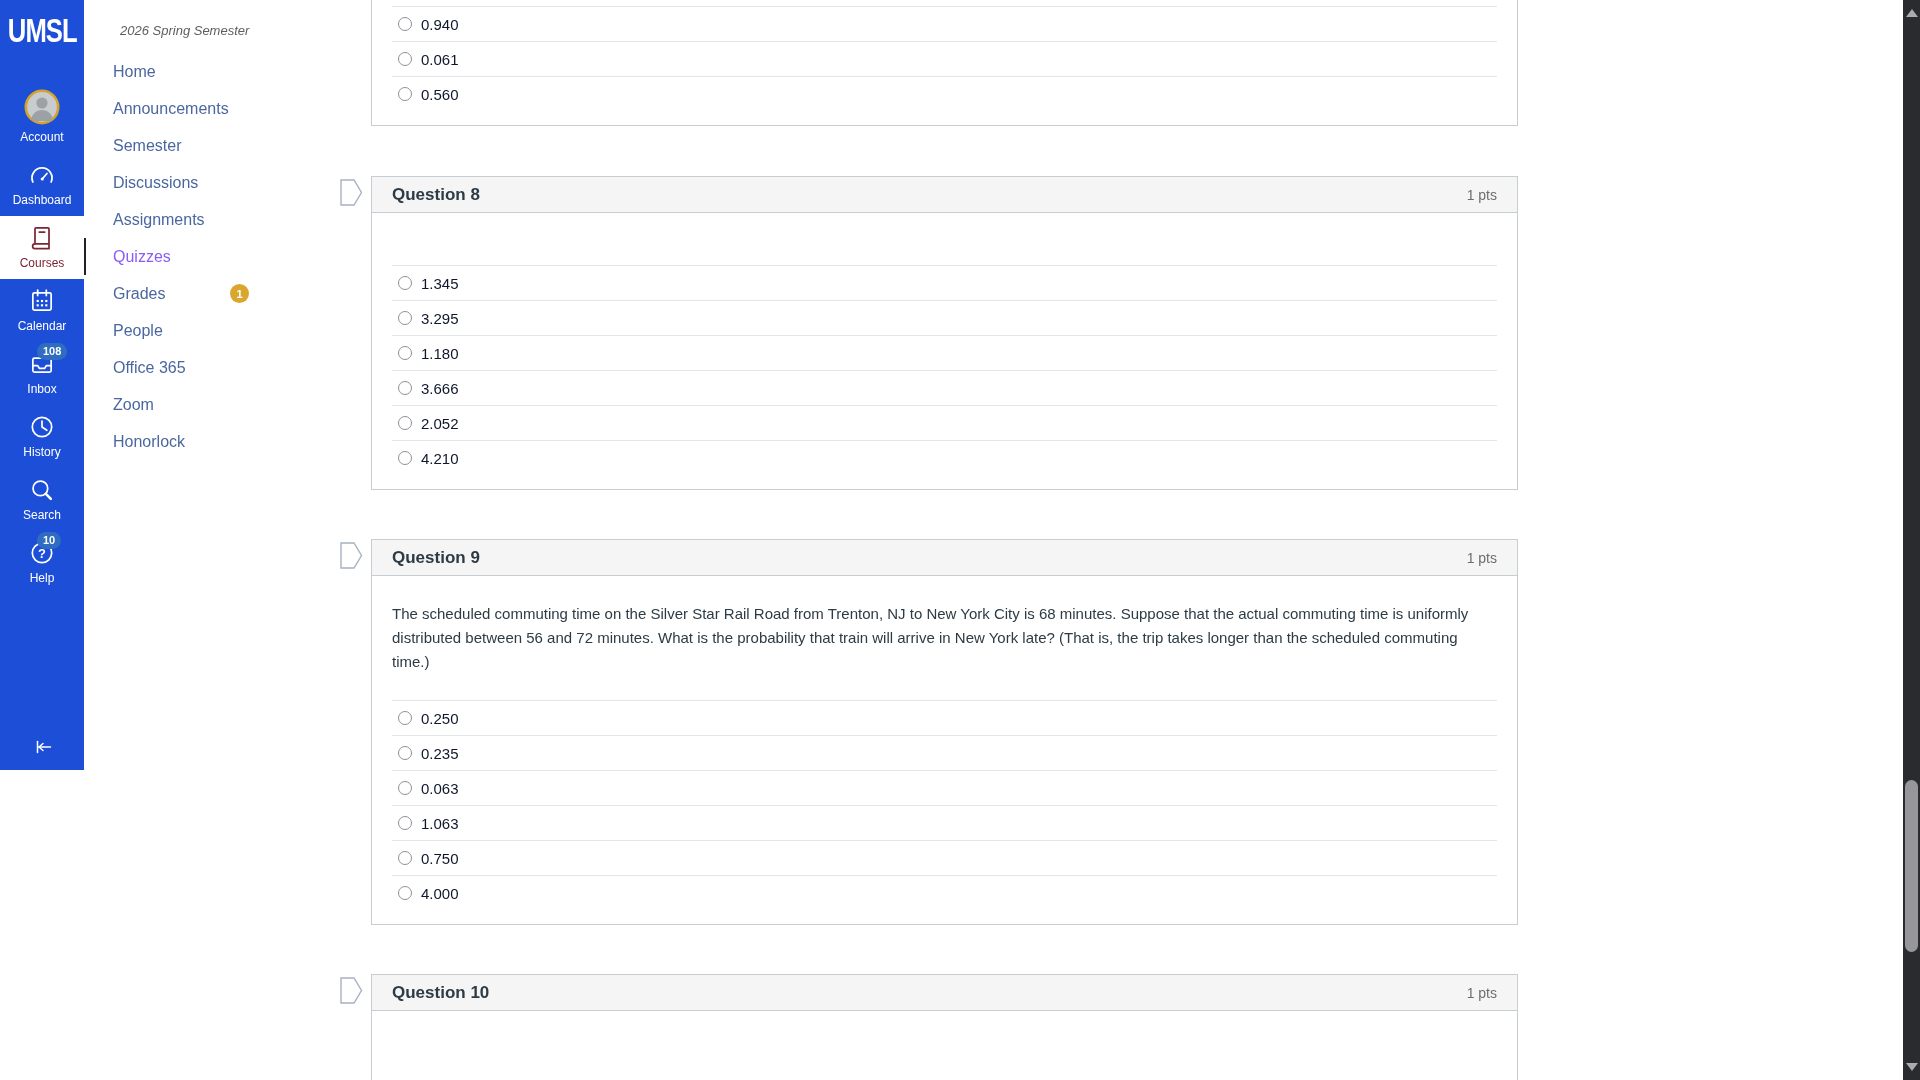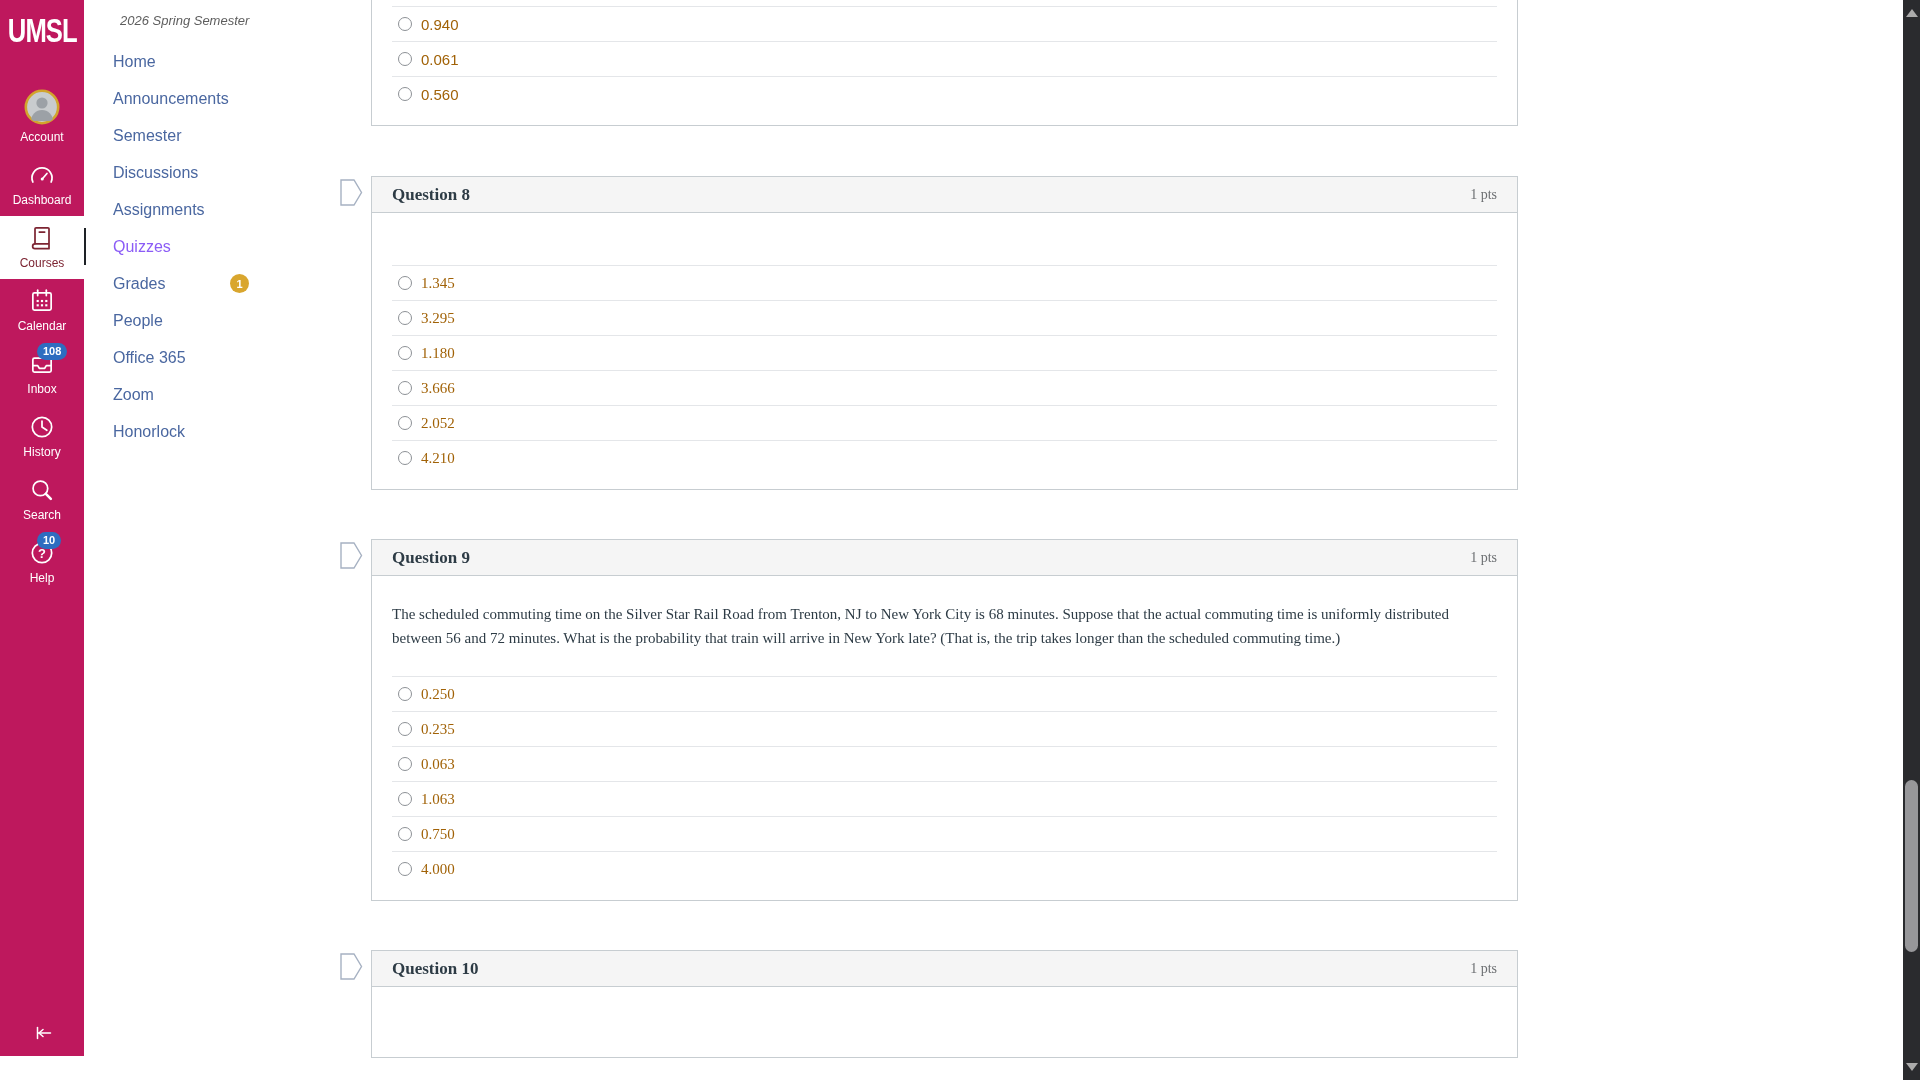--- a/index.html
+++ b/index.html
@@ -1,67 +1,67 @@
 <!DOCTYPE html>
 <html><head>
 <meta charset="utf-8">
 <style>
   * { margin:0; padding:0; box-sizing:border-box; }
   html,body { width:1920px; height:1080px; overflow:hidden; background:#fff;
     font-family:"Liberation Sans", sans-serif; }
 
   
-  #sidebar { position:absolute; left:0; top:0; width:84px; height:1056px;
-    background:#be185d; color:#fff; z-index:5; }
+  #sidebar { position:absolute; left:0; top:0; width:84px; height:770px;
+    background:#1d4ed8; color:#fff; z-index:5; }
   .logo { height:62px; display:flex; align-items:center; justify-content:center; }
   .logo span { font-size:27px; font-weight:bold; letter-spacing:-1px;
     transform:scaleY(1.25) scaleX(0.95); }
   .snav { display:flex; flex-direction:column; margin-top:18px; }
   .sitem { position:relative; display:flex; flex-direction:column; align-items:center;
     padding:8px 0 9px; cursor:pointer; }
   .sitem .slabel { font-size:12px; margin-top:4px; }
   .sitem.active { background:#fff; color:#7C2432; }
   .sicon { width:28px; height:28px; display:block; }
   .sbadge { position:absolute; top:1px; left:44%; background:#2E6DC0; color:#fff;
     font-size:11px; line-height:15px; padding:1px 6px; border-radius:10px; font-weight:bold; }
   #collapse-btn { position:absolute; bottom:10px; left:0; width:84px; display:flex;
     justify-content:center; cursor:pointer; }
 
   
-  #course-nav { position:absolute; left:84px; top:0; width:275px; padding-top:13px;
+  #course-nav { position:absolute; left:84px; top:0; width:275px; padding-top:23px;
     background:#fff; }
   .term { margin-left:36px; font-style:italic; font-size:13px; color:#5E5E5E; }
   .cnav-list { margin-top:15px;text-align:center; }
   .cnav-item { position:relative; height:37px; display:flex; align-items:center;
     padding-left:29px; color:#4A67A0; font-size:16px; cursor:pointer; }
   .cnav-item.active { color:#8b5cf6; border-left:2px solid #1E2226; padding-left:27px;
     margin-left:0; }
   .cnav-badge { position:absolute; left:146px; top:9px; width:19px; height:19px;
     background:#D9A62E; color:#fff; border-radius:50%; font-size:11px; font-weight:bold;
     display:flex; align-items:center; justify-content:center; }
 
   
   #main { position:absolute; left:371px; top:0; width:1147px; }
   .qbox { border:1px solid #C7CDD1; background:#fff; }
   .qbox-partial { border-top:none; height:126px; display:flex; flex-direction:column;
     justify-content:flex-end; padding:0 20px 14px; }
-  .qwrap { position:relative; margin-top:50px;font-family:Liberation Serif, serif; }
+  .qwrap { position:relative; margin-top:50px; }
   .flag { position:absolute; left:-31px; top:3px; }
   .qheader { height:36px; background:#F5F5F5; border-bottom:1px solid #C7CDD1;
     display:flex; justify-content:space-between; align-items:center; padding:0 20px; }
   .qtitle { font-size:17px; font-weight:bold; color:#2D3B45; }
   .qpts { font-size:14px; color:#6B6E71; }
   .qcontent { padding:26px 20px 14px; }
   .qtext { font-size:15px; color:#2D3B45; line-height:24px; }
   .options { margin-top:26px; }
   .opt { height:35px; display:flex; align-items:center; border-top:1px solid #E4E6E9;
     padding-left:6px; cursor:pointer; }
   .radio { width:14px; height:14px; border:1px solid #8D9196; border-radius:50%;
     background:#fff; flex:0 0 auto; }
-  .opt-label { font-size:15px; color:#a16207; margin-left:9px; }
+  .opt-label { font-size:15px; color:#0f172a; margin-left:9px; }
   .qcontent-stub { height:70px; }
 
   
   #scrollbar { position:absolute; right:0; top:0; width:17px; height:1080px;
     background:#2A2B2E; z-index:6; }
   .sb-up { width:0; height:0; border-left:6px solid transparent;
     border-right:6px solid transparent; border-bottom:8px solid #ABABAB;
     margin:9px auto 0; }
   .sb-down { position:absolute; bottom:9px; left:2.5px; width:0; height:0;
     border-left:6px solid transparent; border-right:6px solid transparent;

